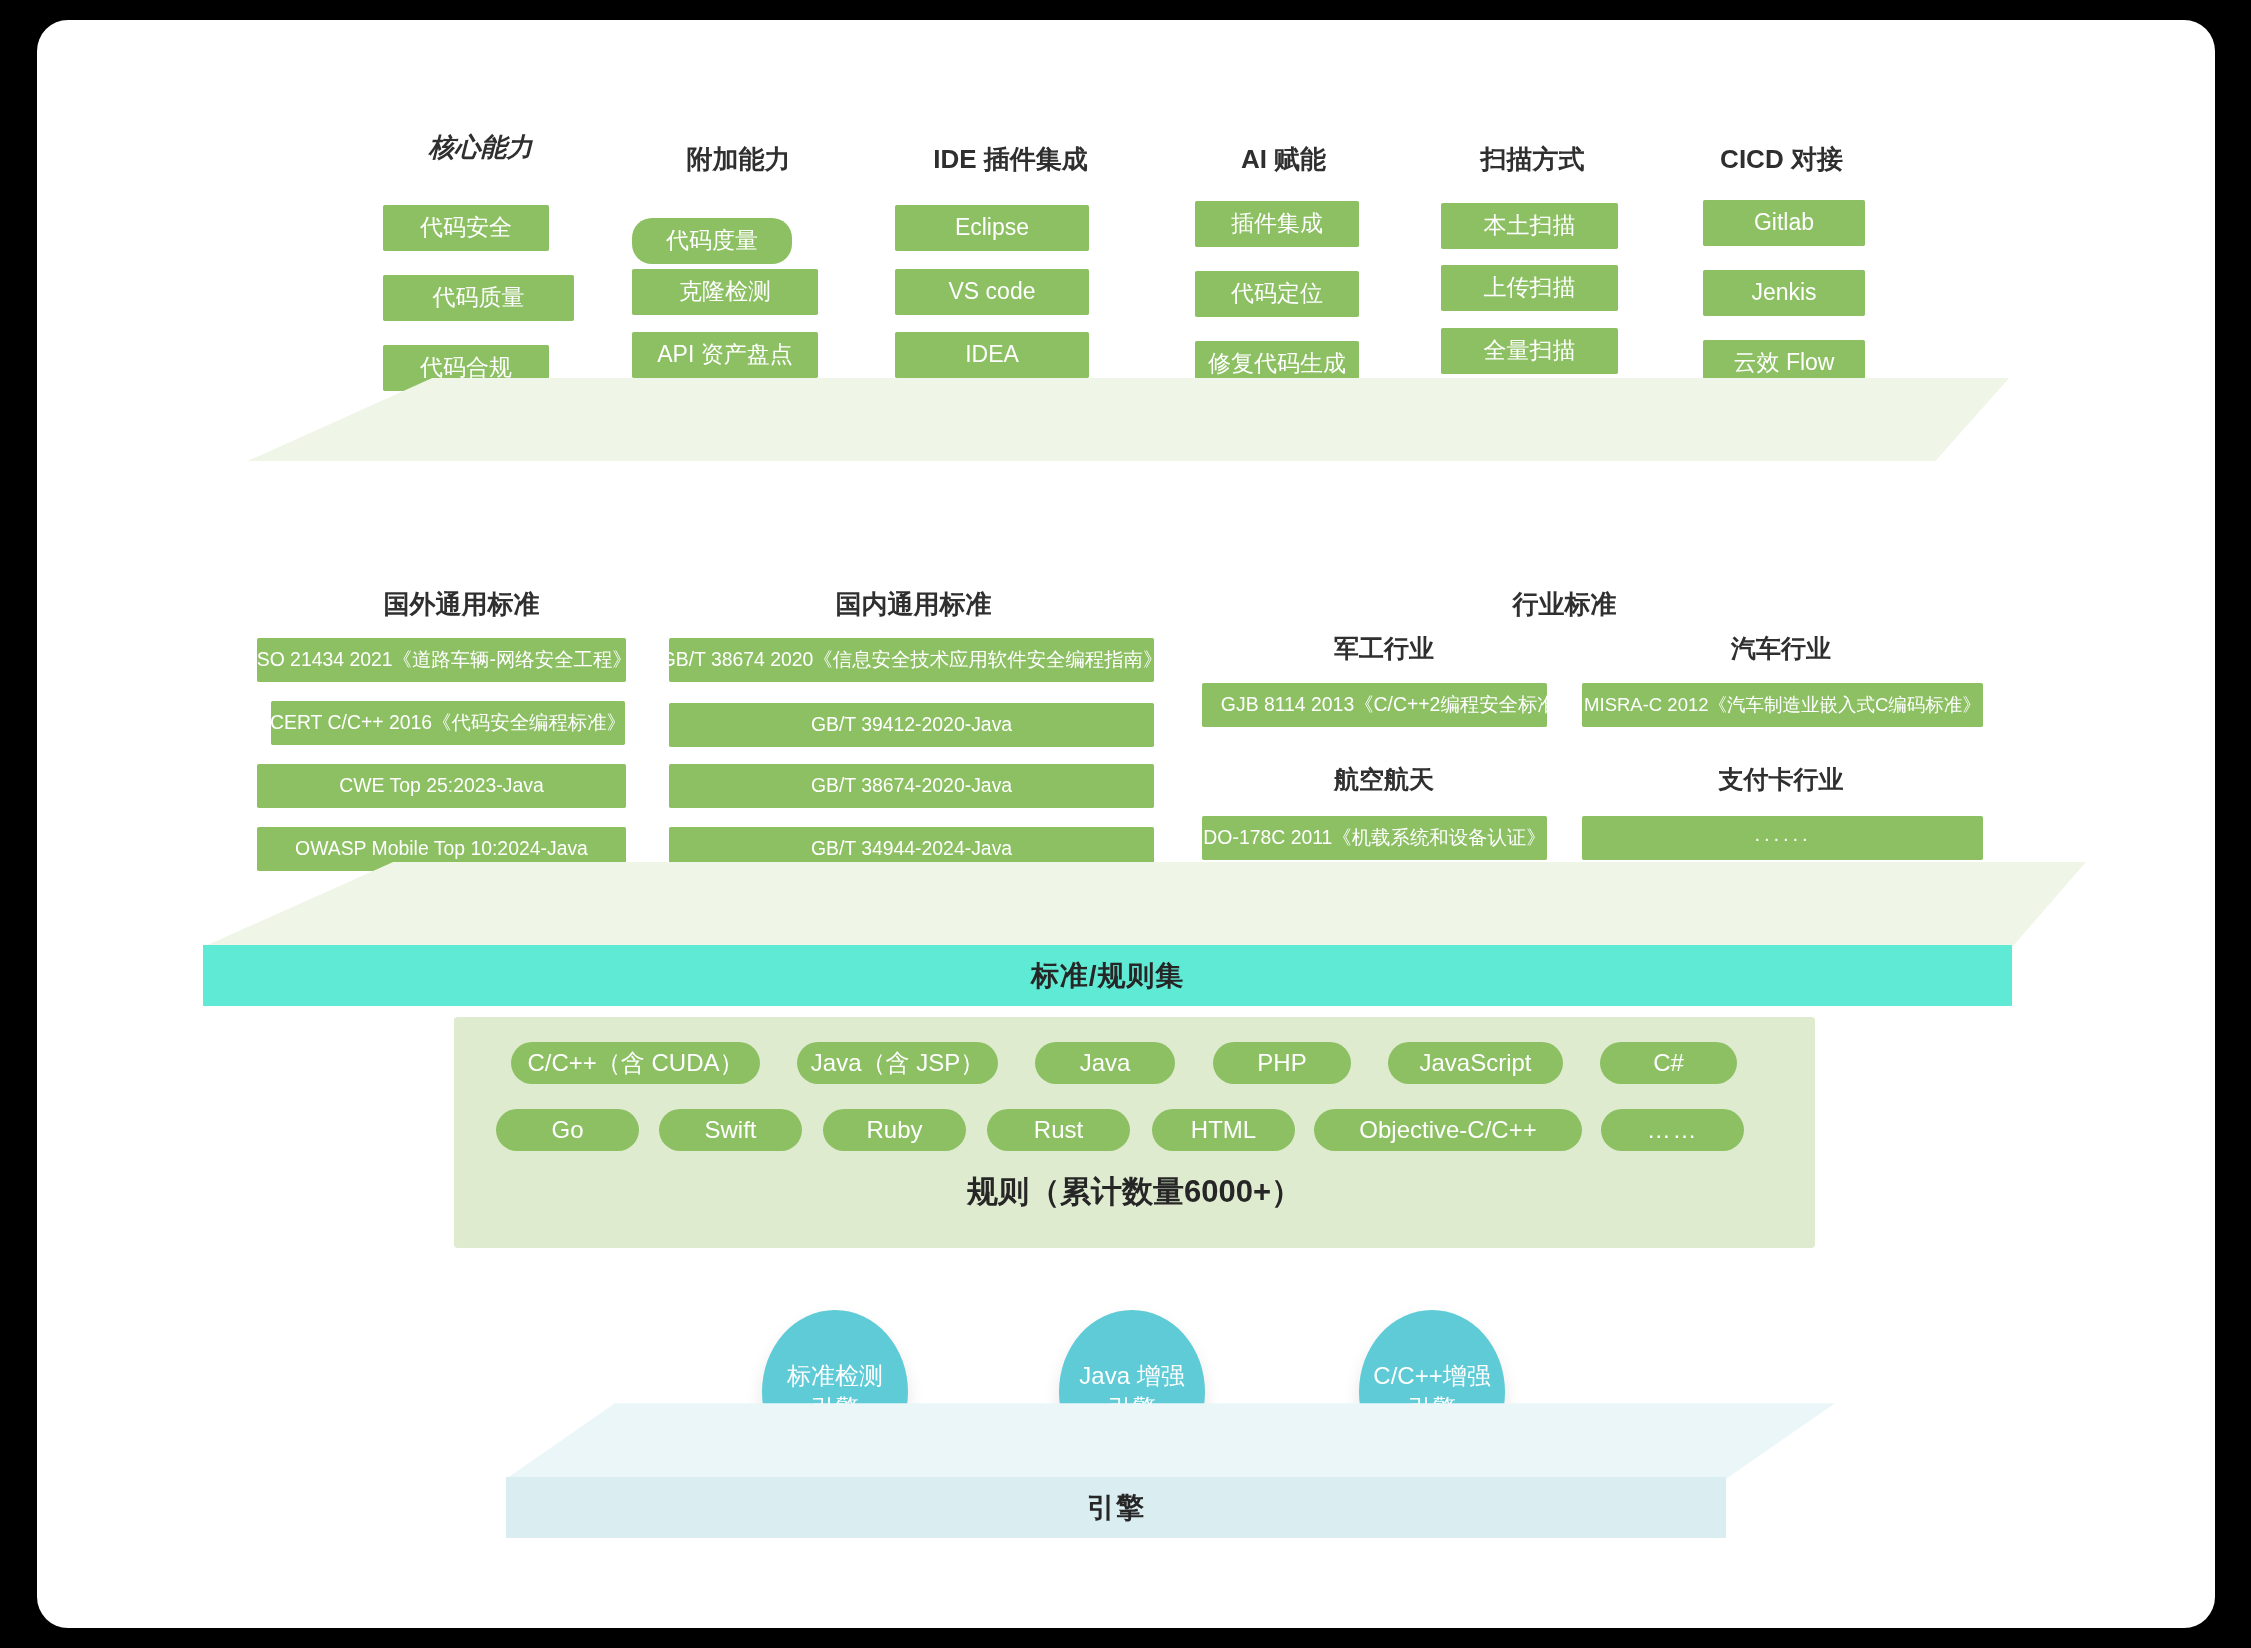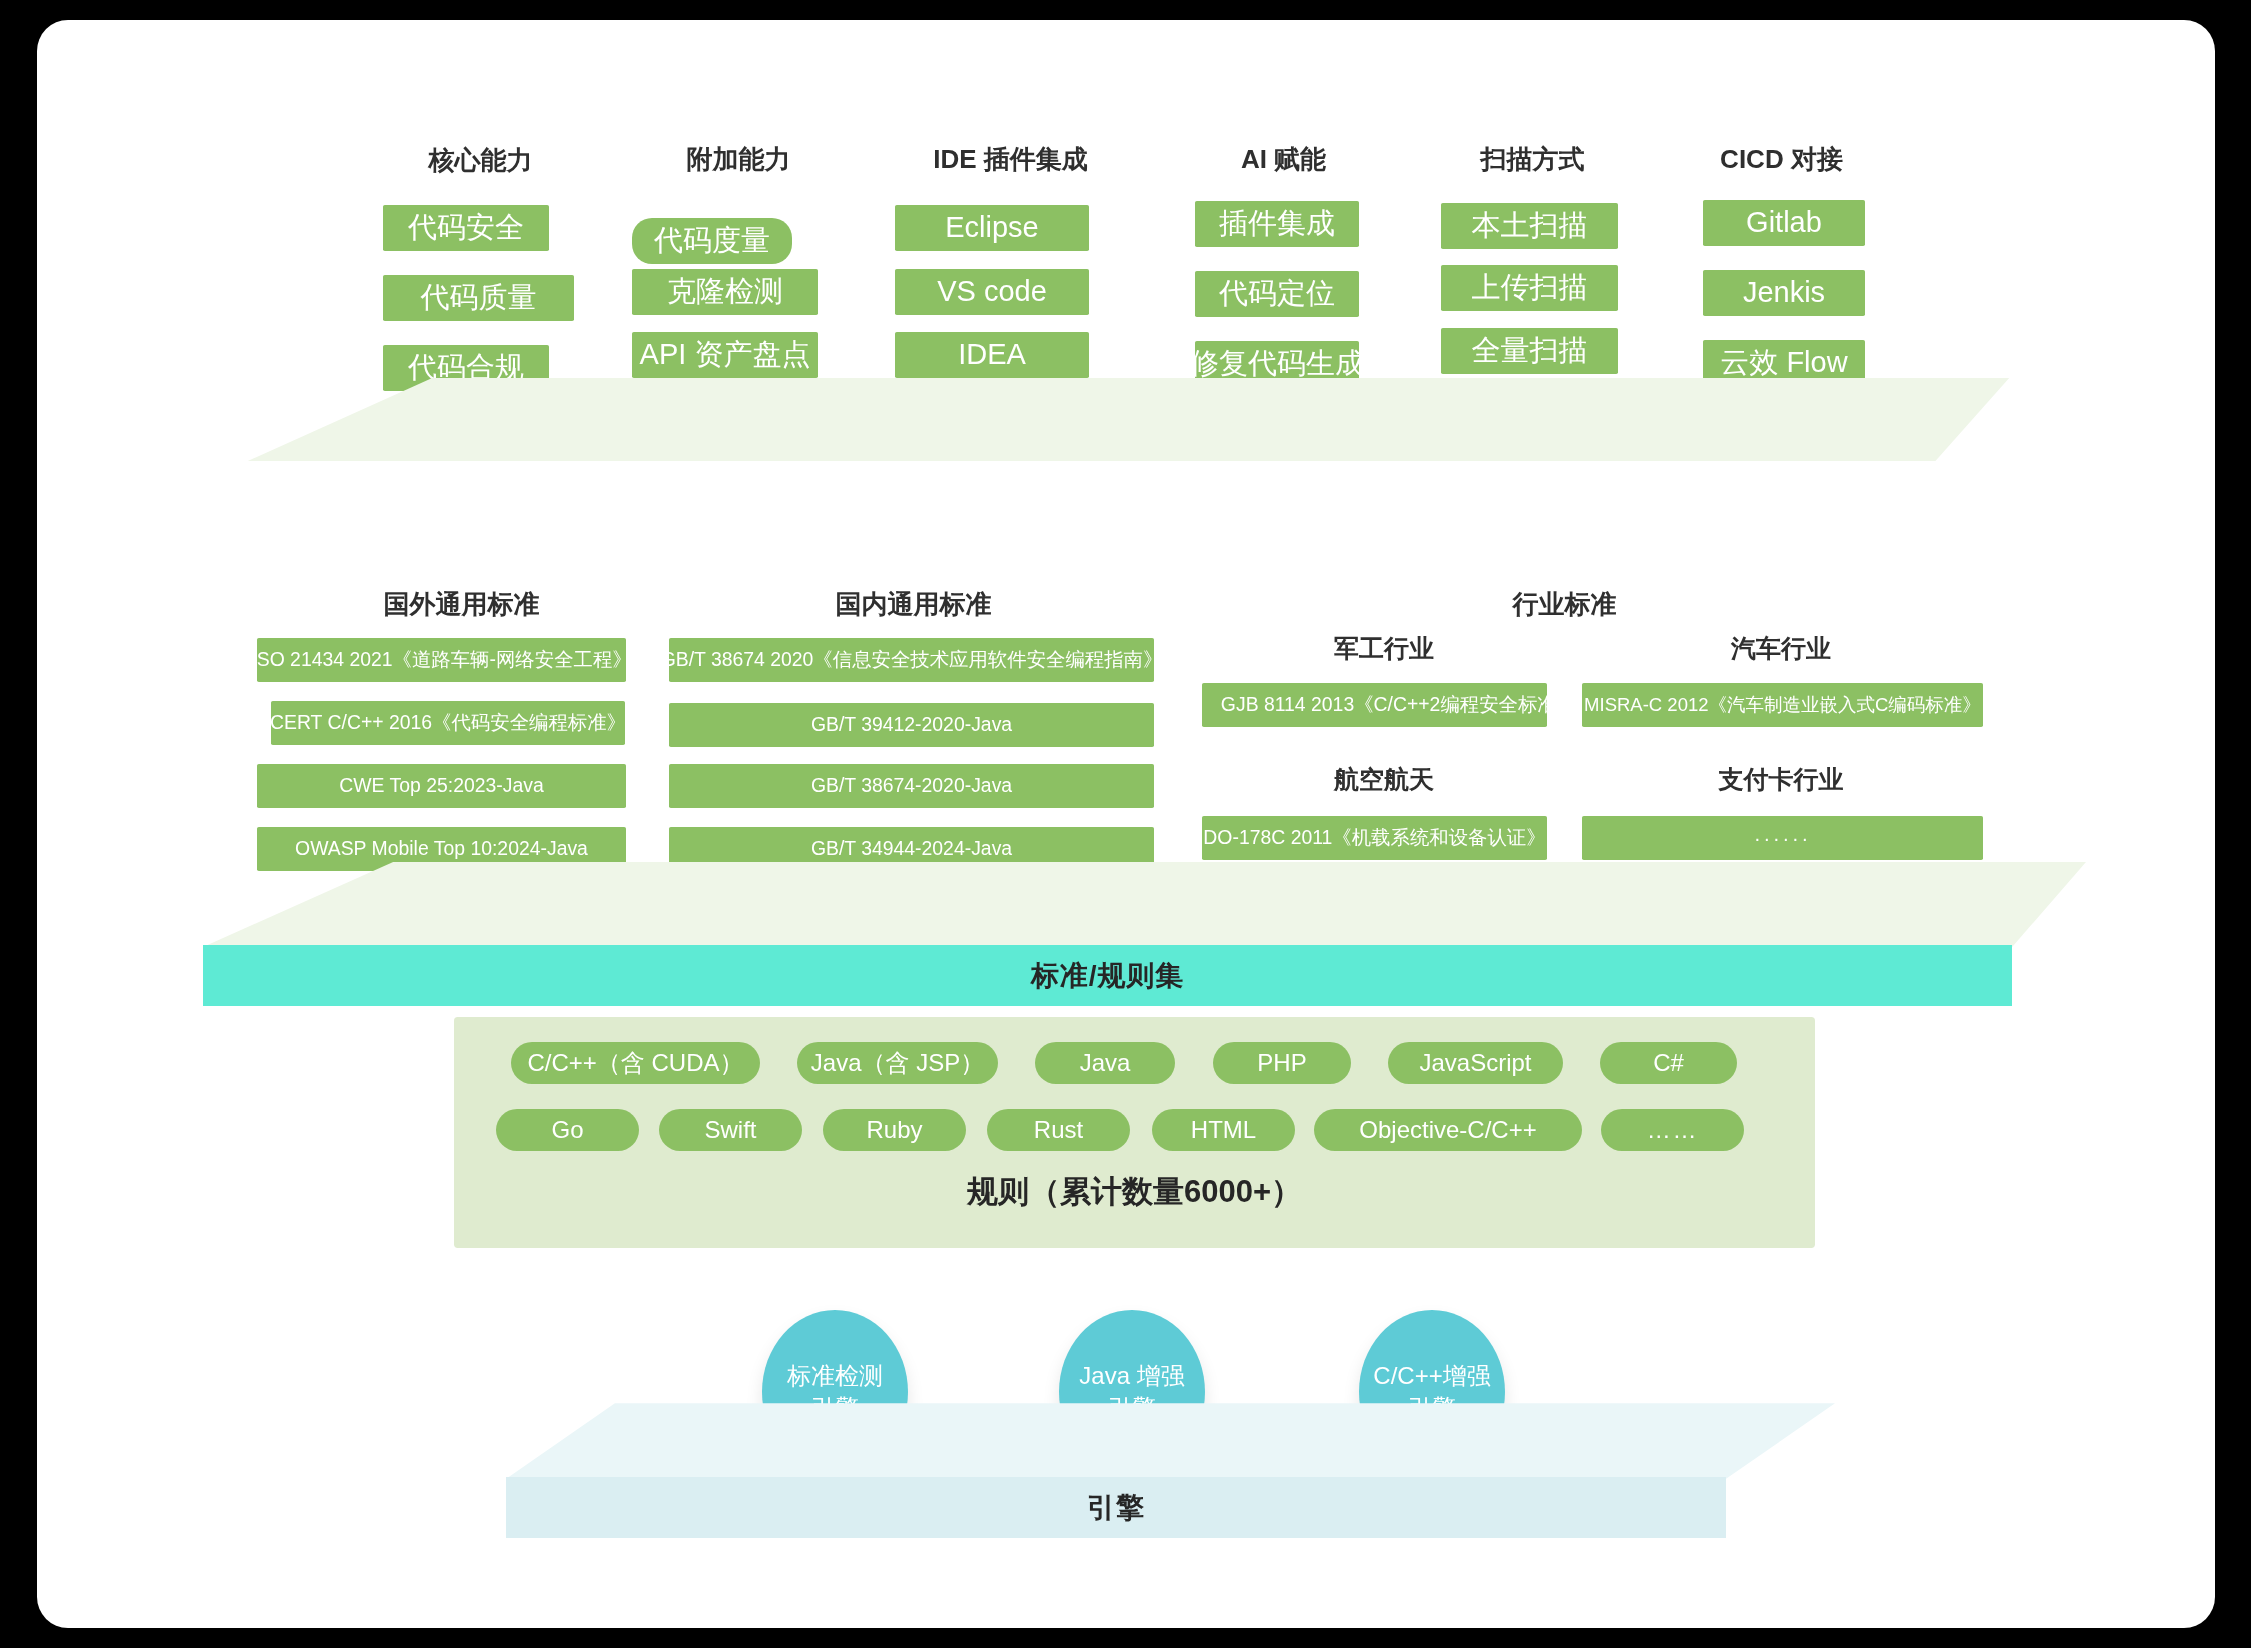--- a/index.html
+++ b/index.html
@@ -18,21 +18,21 @@
     border-radius: 31px;
     overflow: hidden;
   }
 
   
   .chip {
     background: #8cc063;
     color: #ffffff;
     display: flex; align-items: center; justify-content: center;
     text-align: center;
-    font-size: 29px;
+    font-size: 23px;
     line-height: 1.1;
     white-space: nowrap;
   }
 
   
   .col-head {
     position: absolute;
     font-size: 26px;
     font-weight: bold;
     color: #2f2f2f;
@@ -116,21 +116,21 @@
     box-shadow: 0 9.2px 16.6px rgba(0,0,0,0.10);
   }
 </style>
 </head>
 <body>
 
 <div id="card">
 
   <div id="cap-section">
 
-    <div class="col-head" style="left:351px; top:123px; width:185px;">核心能力</div>
+    <div class="col-head" style="left:351px; top:110px; width:185px;font-style:italic;">核心能力</div>
     <div class="col-head" style="left:609px; top:122px; width:185px;">附加能力</div>
     <div class="col-head" style="left:858px; top:122px; width:231px;">IDE 插件集成</div>
     <div class="col-head" style="left:1154px; top:122px; width:185px;">AI 赋能</div>
     <div class="col-head" style="left:1403px; top:122px; width:185px;">扫描方式</div>
     <div class="col-head" style="left:1643px; top:122px; width:203px;">CICD 对接</div>
 
     <div class="chip cap-chip" style="left:346px; top:185px; width:166px;">代码安全</div>
     <div class="chip cap-chip" style="left:346px; top:255px; width:191px;">代码质量</div>
     <div class="chip cap-chip" style="left:346px; top:325px; width:166px;">代码合规</div>
 

